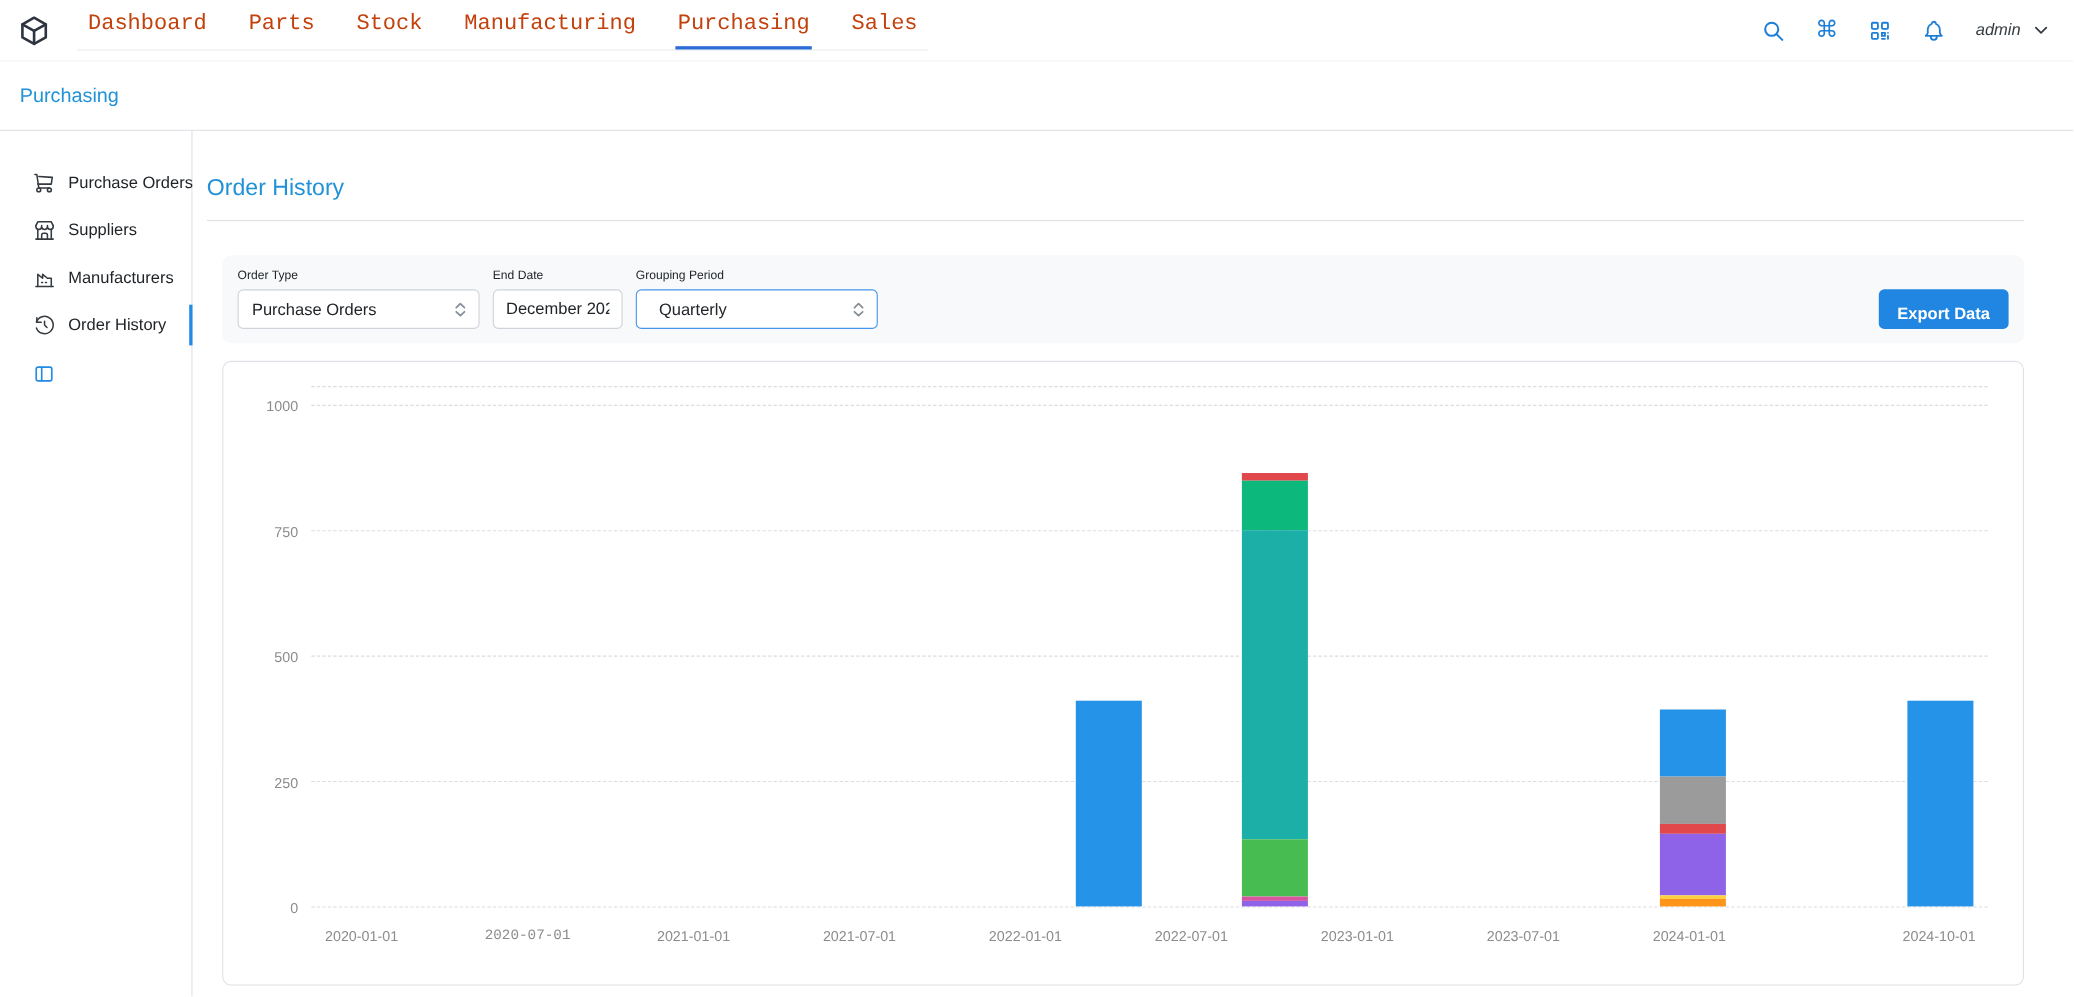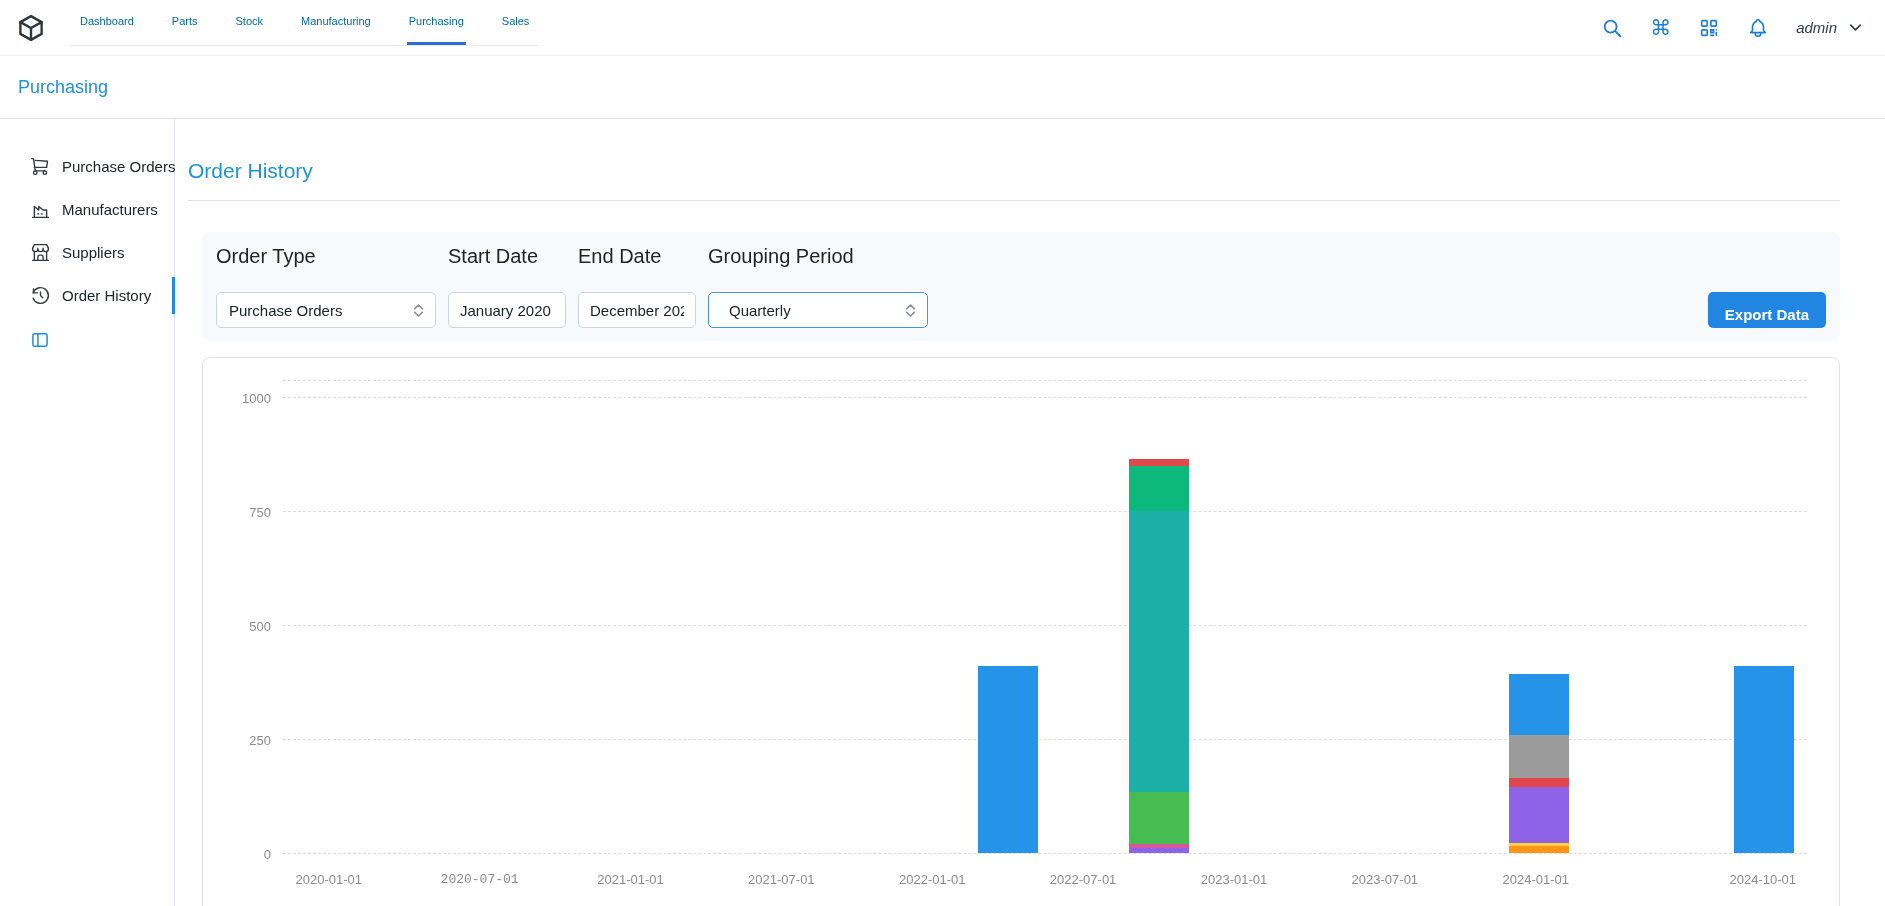--- a/index.html
+++ b/index.html
@@ -6,21 +6,21 @@
   html,body { margin:0; padding:0; }
   body {
     width:1885px; height:906px; overflow:hidden;
     background:#ffffff; color:#212529;
     font-family:"Liberation Sans", sans-serif;
   }
   
   .navbar { height:56px; display:flex; align-items:center; padding:0 20px 0 16px; background:#fff; border-bottom:1px solid #eef0f2; }
   .logo { width:30px; height:30px; display:flex; align-items:center; }
   .nav-tabs { align-self:flex-start; height:46px; display:flex; align-items:stretch; gap:34px; margin-left:24px; padding:0 8px; border-bottom:1px solid #e9ecef; }
-  .nav-tab { display:flex; align-items:center; font-size:11px; color:#0369a1; padding:0 2px; border-bottom:3px solid transparent; cursor:pointer; white-space:nowrap; }
+  .nav-tab { display:flex; align-items:center; font-size:20px; color:#c2410c; padding:0 2px; border-bottom:3px solid transparent; cursor:pointer; white-space:nowrap;font-family:Liberation Mono, monospace; }
   .nav-tab.active { border-bottom-color:#2c6cd6; }
   .nav-right { margin-left:auto; display:flex; align-items:center; gap:27px; }
   .icon-btn { display:flex; align-items:center; color:#1c7ed6; cursor:pointer; }
   .icon-btn svg { width:22px; height:22px; }
   .cmd-glyph { font-size:21px; line-height:1; color:#1c7ed6; }
   .user-menu { display:flex; align-items:center; gap:9px; cursor:pointer;font-style:italic; }
   .user-name { font-size:15px; color:#343a40; }
   .user-menu svg { width:19px; height:19px; color:#343a40; }
   
   .breadcrumb-bar { height:63px; display:flex; align-items:center; padding:0 18px; background:#fff; border-bottom:1px solid #dee2e6; }
@@ -33,21 +33,21 @@
   .side-item.active::after { content:""; position:absolute; right:-1px; top:3px; bottom:3px; width:3px; background:#228be6; }
   .side-collapse { margin:13px 0 0 30px; width:20px; height:20px; color:#228be6; cursor:pointer; }
   .side-collapse svg { width:20px; height:20px; }
   
   .main { flex:1; padding:36px 45px 0 13px; }
   .page-title { margin:4px 0 0 0; font-size:21px; font-weight:500; color:#2292d6; }
   .title-divider { border:none; border-top:1px solid #dee2e6; margin:17px 0 0 0; }
   
   .filter-card { margin:31px 0 0 14px; background:#f8f9fa; border-radius:8px; padding:13px 14px; display:flex; align-items:flex-end; gap:12px; }
   .field { display:flex; flex-direction:column; }
-  .field-label { font-size:20px; font-weight:500; color:#212529; margin-bottom:24px; }
+  .field-label { font-size:11px; font-weight:500; color:#212529; margin-bottom:6px; }
   .control { background:#fff; border:1px solid #ced4da; border-radius:5px; height:36px; display:flex; align-items:center; font-size:15px; color:#212529; padding:0 12px; }
   .select { justify-content:space-between; padding-right:8px; cursor:pointer; }
   .select.w-lg { width:220px; }
   .select.focused { border-color:#4695eb;padding-left:20px; }
   .selector-icon { display:flex; color:#868e96; }
   .selector-icon svg { width:17px; height:17px; }
   input.control { width:118px; padding:0 11px; outline:none; font-family:inherit; }
   .export-btn { margin-left:auto; background:#2185e2; color:#fff; border:none; border-radius:5px; height:36px; padding:14px 17px; font-size:15px; font-weight:600; font-family:inherit; cursor:pointer; }
   
   .chart-card { margin:16px 0 0 14px; border:1px solid #dee2e6; border-radius:8px; padding:22px 26px 70px 26px; }
@@ -132,39 +132,39 @@
           <path d="M17 17H6L4 3H2"></path>
             <path d="M6 5l14 1l-1 7H5"></path>
         </svg>
       </span>
       <span>Purchase Orders</span>
     </div>
     <div class="side-item">
       <span style="display:flex;">
         <svg viewBox="0 0 24 24" fill="none" stroke="currentColor" stroke-width="1.6" stroke-linecap="round" stroke-linejoin="round">
           <path d="M3 21h18"></path>
-          <path d="M5 21V8.5l5 4v-4l5 4h4V21"></path>
-          <path d="M9 17h1"></path>
-            <path d="M13 17h1"></path>
-        </svg>
-      </span>
-      <span>Manufacturers</span>
-    </div>
-    <div class="side-item">
-      <span style="display:flex;">
-        <svg viewBox="0 0 24 24" fill="none" stroke="currentColor" stroke-width="1.6" stroke-linecap="round" stroke-linejoin="round">
-          <path d="M3 21h18"></path>
           <path d="M3 7v1a3 3 0 0 0 6 0V7m0 1a3 3 0 0 0 6 0V7m0 1a3 3 0 0 0 6 0V7"></path>
           <path d="M3 7l2-4h14l2 4"></path>
           <path d="M5 21V10.85"></path>
             <path d="M19 21V10.85"></path>
           <path d="M9 21v-4a2 2 0 0 1 2-2h2a2 2 0 0 1 2 2v4"></path>
         </svg>
       </span>
       <span>Suppliers</span>
+    </div>
+    <div class="side-item">
+      <span style="display:flex;">
+        <svg viewBox="0 0 24 24" fill="none" stroke="currentColor" stroke-width="1.6" stroke-linecap="round" stroke-linejoin="round">
+          <path d="M3 21h18"></path>
+          <path d="M5 21V8.5l5 4v-4l5 4h4V21"></path>
+          <path d="M9 17h1"></path>
+            <path d="M13 17h1"></path>
+        </svg>
+      </span>
+      <span>Manufacturers</span>
     </div>
     <div class="side-item active">
       <span style="display:flex;">
         <svg viewBox="0 0 24 24" fill="none" stroke="currentColor" stroke-width="1.6" stroke-linecap="round" stroke-linejoin="round">
           <path d="M4 4.5v4.5h4.5"></path>
           <path d="M3.54 8.92a9 9 0 1 1 0 6.16"></path>
           <path d="M12 8v4l2.5 2.5"></path>
         </svg>
       </span>
       <span>Order History</span>
@@ -188,24 +188,20 @@
           <span>Purchase Orders</span>
           <span class="selector-icon">
             <svg viewBox="0 0 16 16" fill="none" stroke="currentColor" stroke-width="1.5" stroke-linecap="round" stroke-linejoin="round">
               <polyline points="4.5 6.2 8 2.8 11.5 6.2"></polyline>
                 <polyline points="4.5 9.8 8 13.2 11.5 9.8"></polyline>
             </svg>
           </span>
         </div>
       </div>
 
-      <div class="field">
-        <span class="field-label">Start Date</span>
-        <input class="control" value="January 2020" style="">
-      </div>
 
       <div class="field">
         <span class="field-label">End Date</span>
         <input class="control" value="December 2024" style="">
       </div>
 
       <div class="field">
         <span class="field-label">Grouping Period</span>
         <div class="control select w-lg focused">
           <span>Quarterly</span>

